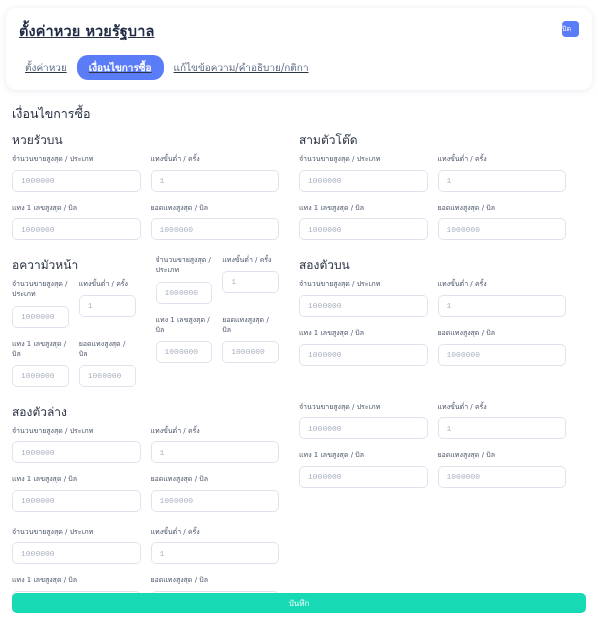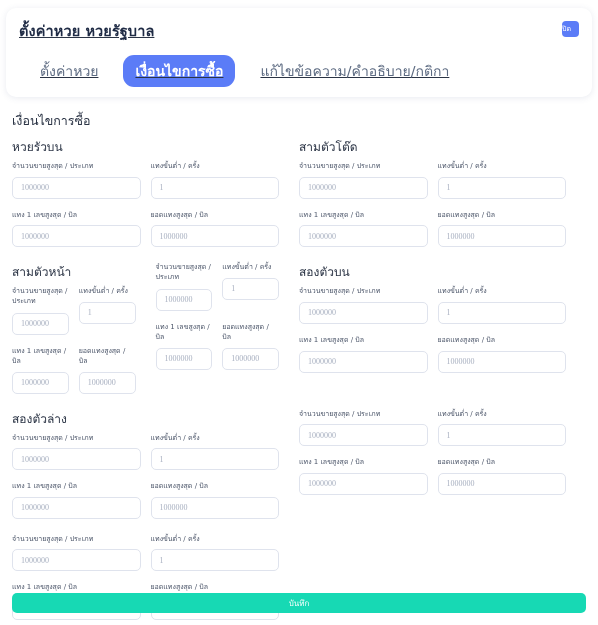--- a/index.html
+++ b/index.html
@@ -54,27 +54,26 @@
   }
 
   .tabs {
     display: flex;
     align-items: center;
     gap: 4px;
     margin-top: 13px;
   }
 
   .tab {
-    font-size: 14px;
+    font-size: 10px;
     color: #5d6b82;
     padding: 5px 9px;
     border-radius: 11px;
     cursor: pointer;
     white-space: nowrap;
-    margin-left: 15px;
   }
 
   .tab.active {
     background: #5b7cf7;
     color: #ffffff;
     font-weight: bold;
     padding: 5px 12px;
   }
 
   .tab.plain { padding-left: 6px; padding-right: 6px; }
@@ -117,21 +116,21 @@
 
   .field-input {
     width: 100%;
     height: 22px;
     border: 1px solid #dfe3ed;
     border-radius: 5px;
     background: #ffffff;
     font-size: 8px;
     color: #9aa3b5;
     padding: 0 8px;
-    font-family: Liberation Serif, serif;
+    font-family: Liberation Mono, monospace;
     outline: none;
   }
 
   .field-input::placeholder { color: #a8b0c0; }
 
   .sub-row { display: flex; }
   .sub-row > .cell { width: 50%; padding-right: 10px; }
 
   .spacer-sm { height: 7px; }
   .spacer-md { height: 11px; }
@@ -224,21 +223,21 @@
         </div>
       </div>
 
     </div>
 
     <div class="spacer-md"></div>
 
     <div class="row">
 
       <div class="col-quarter">
-        <div class="group-title">สามตัวหน้า</div>
+        <div class="group-title">อความัวหน้า</div>
         <div class="sub-row">
           <div class="cell block">
             <div class="field-label two-line">จำนวนขายสูงสุด / ประเภท</div>
             <input class="field-input" placeholder="1000000" style="">
           </div>
           <div class="cell block">
             <div class="field-label">แทงขั้นต่ำ / ครั้ง</div>
             <input class="field-input" placeholder="1" style="">
           </div>
         </div>

